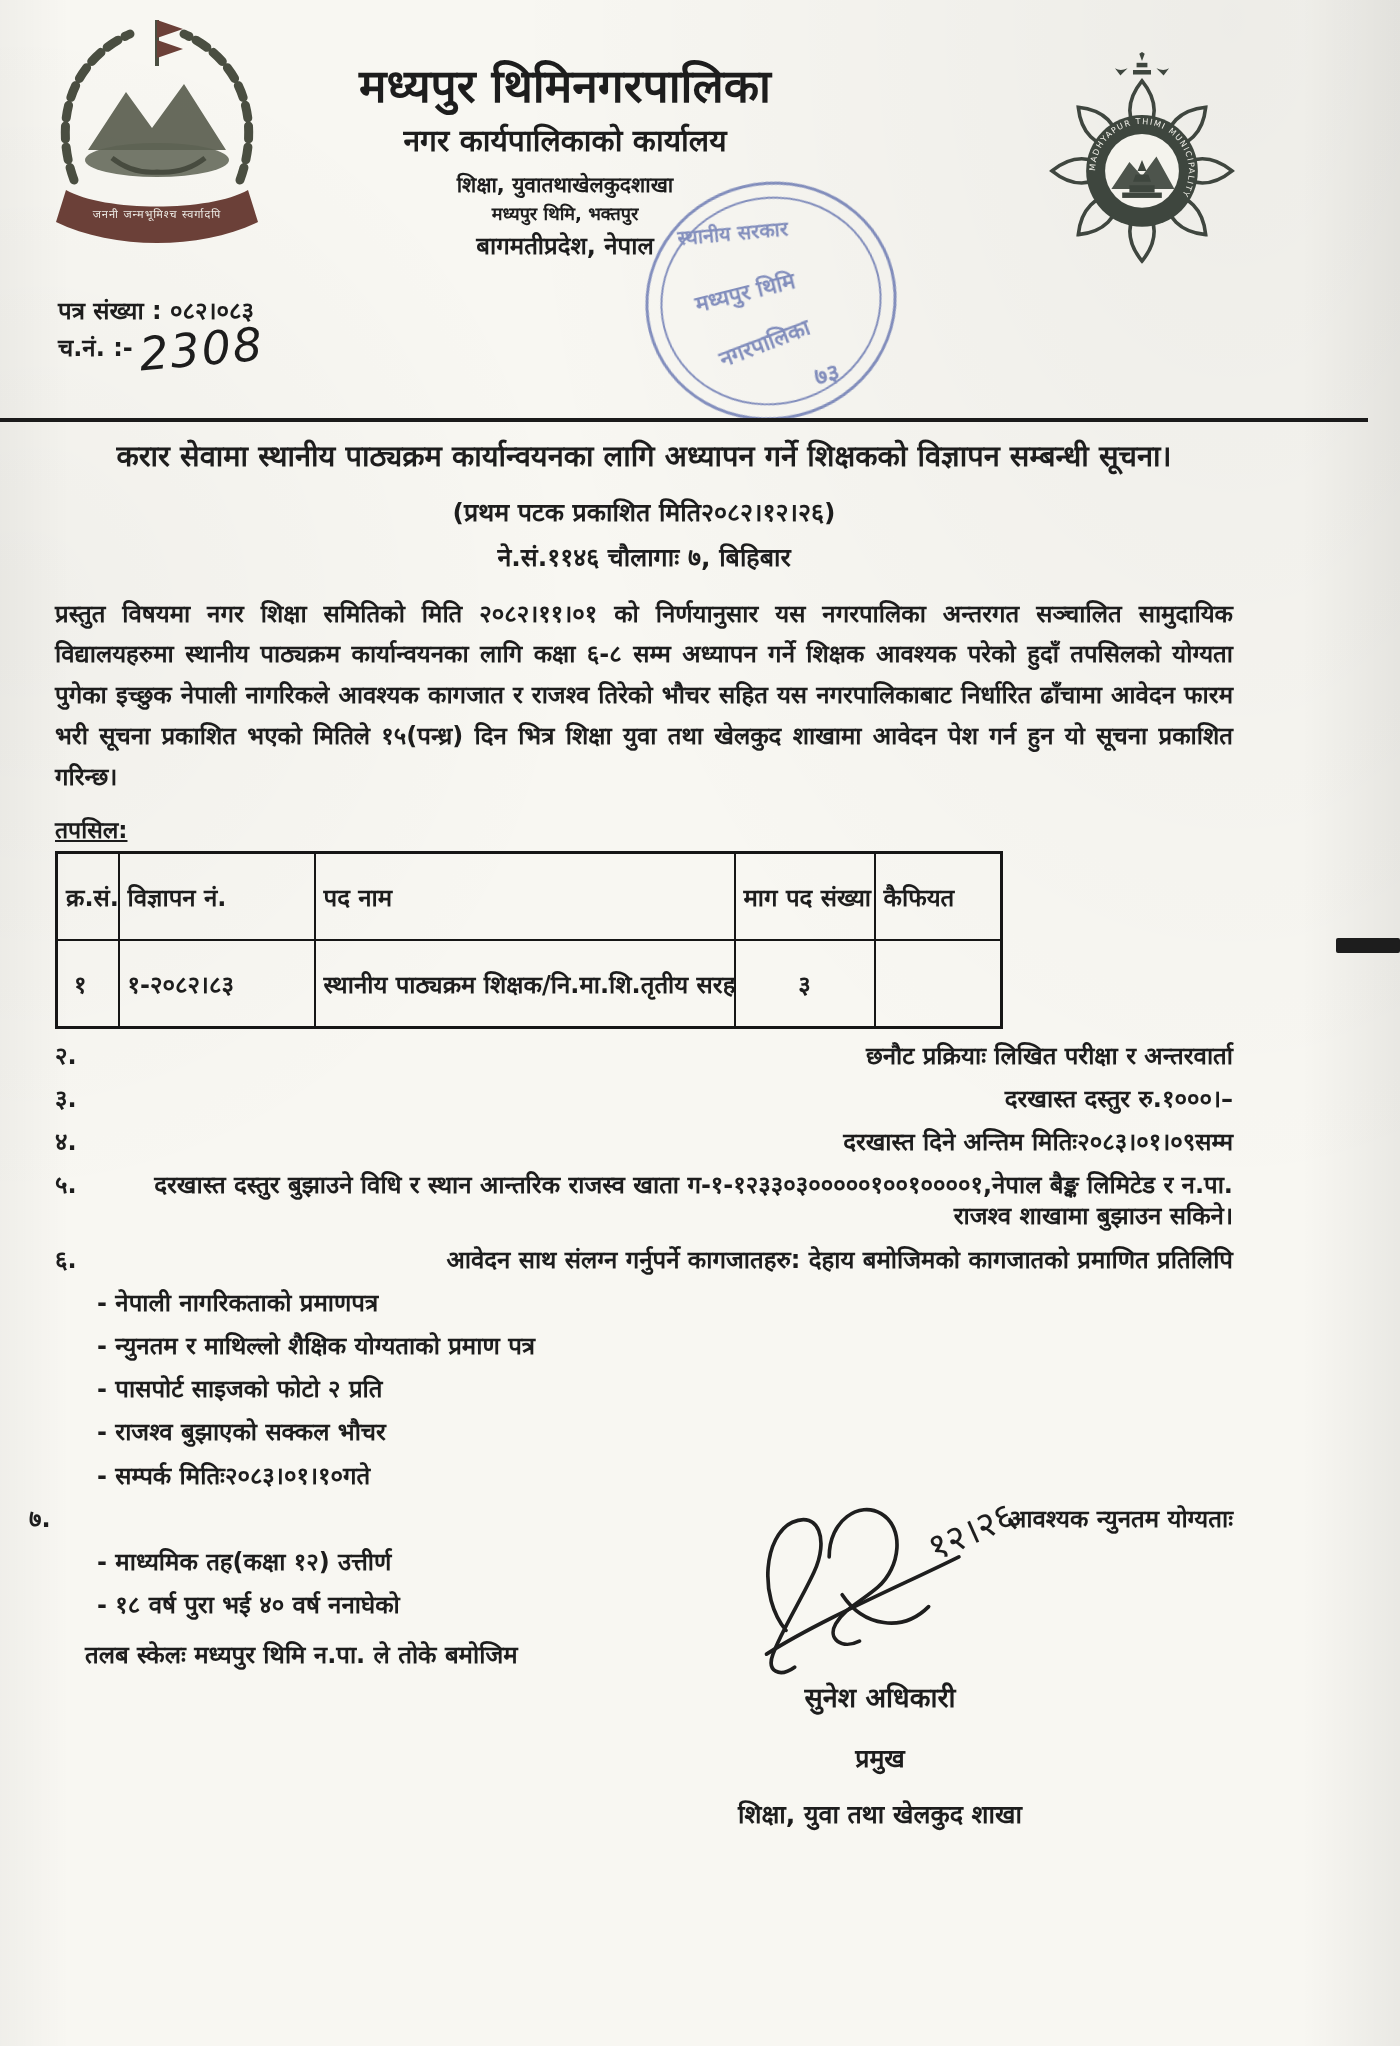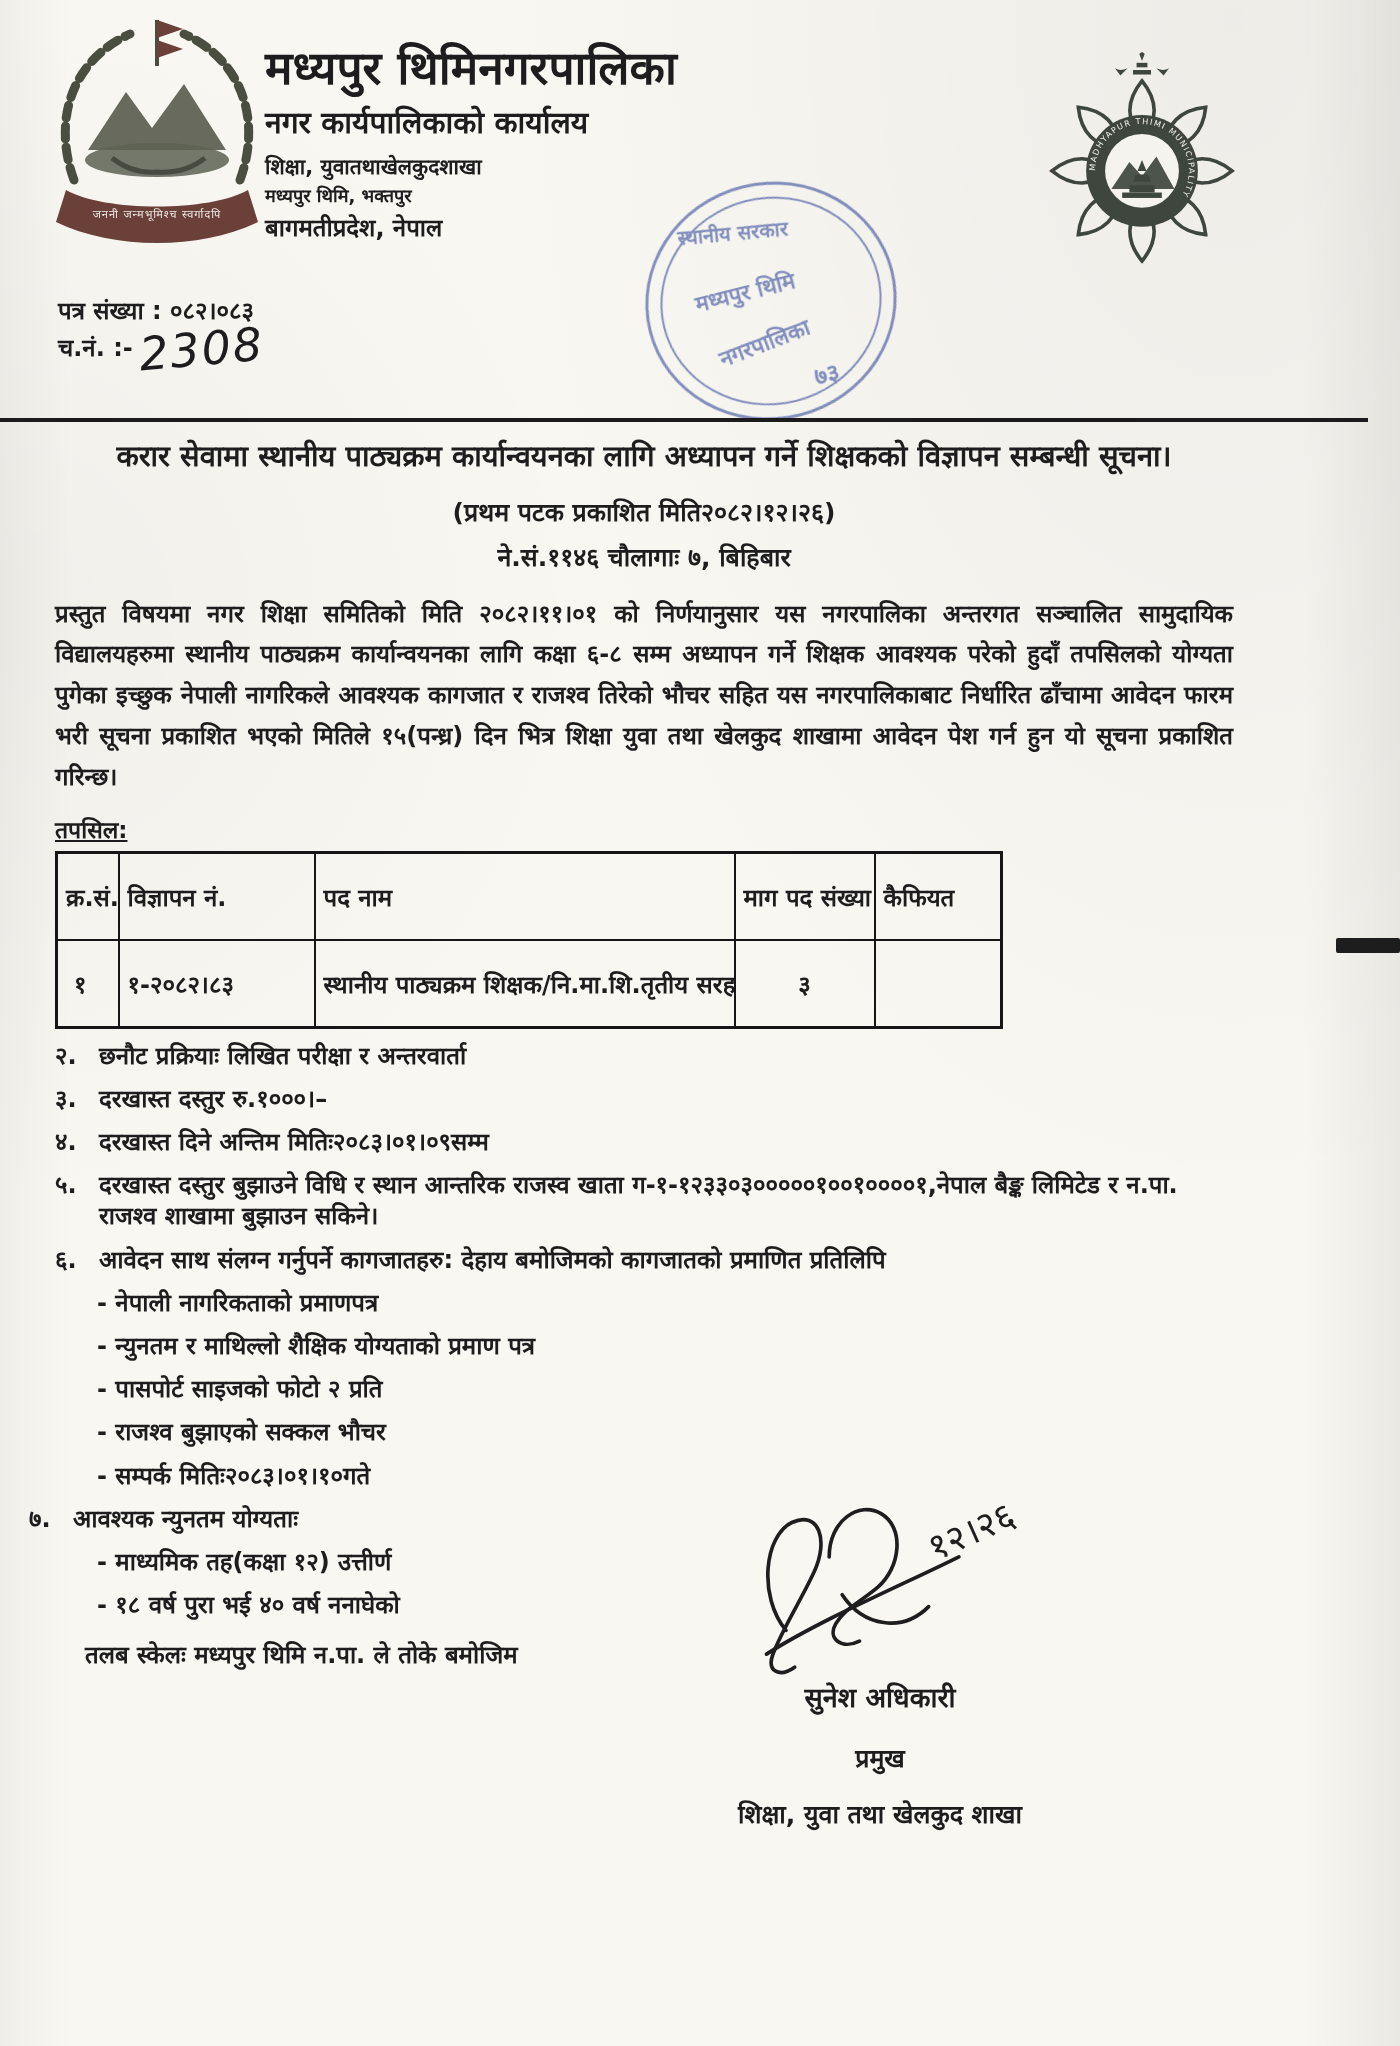--- a/index.html
+++ b/index.html
@@ -8,21 +8,21 @@
     background:
       radial-gradient(ellipse at 88% 1%, rgba(0,0,0,.045), transparent 42%),
       radial-gradient(ellipse at 0% 30%, rgba(0,0,0,.03), transparent 30%),
       linear-gradient(90deg, rgba(0,0,0,.035), transparent 5%, transparent 93%, rgba(0,0,0,.06)),
       #f8f7f2;
     font-family:"DejaVu Sans",sans-serif;color:#1d1d1d;overflow:hidden;
   }
   
   .logo-left{position:absolute;left:42px;top:8px;width:230px;height:258px;}
   .logo-right{position:absolute;left:1042px;top:52px;width:200px;height:218px;}
-  .head-center{position:absolute;left:265px;top:42px;width:600px;text-align:left;}
+  .head-center{position:absolute;left:265px;top:60px;width:600px;text-align:center;}
   .muni{font-size:46px;font-weight:700;line-height:1.15;}
   .office{font-size:30px;font-weight:700;margin-top:6px;}
   .section{font-size:21px;font-weight:700;margin-top:10px;}
   .addr{font-size:18px;font-weight:700;margin-top:3px;}
   .prov{font-size:24px;font-weight:700;margin-top:3px;}
   .meta{position:absolute;left:58px;top:293px;font-size:24px;font-weight:700;}
   .meta .row2{margin-top:4px;display:flex;align-items:flex-start;}
   .hand{font-size:46px;font-weight:400;transform:rotate(-5deg);display:inline-block;
         margin:-8px 0 0 6px;letter-spacing:2px;font-style:italic;}
   
@@ -45,21 +45,21 @@
   .body-par{font-size:24px;font-weight:600;line-height:1.7;text-align:justify;margin:21px 0 12px 0;}
   .tapsil{font-size:23px;font-weight:700;text-decoration:underline;margin-top:15px;}
   table{border-collapse:collapse;border:3px solid #161616;margin-top:6px;width:945px;table-layout:fixed;}
   th,td{border:2.5px solid #161616;font-size:24px;padding:26px 8px;text-align:left;overflow:hidden;white-space:nowrap;}
   th{font-weight:700;} td{font-weight:600;}
   td.center{text-align:center;}
   
   .items{margin-top:8px;}
   .item{display:flex;margin-top:12px;font-size:24px;font-weight:600;line-height:1.3;}
   .item .num{flex:0 0 44px;}
-  .item .txt{flex:1;}
+  .item .txt{flex:1;text-align:right;}
   .item.shift{margin-left:-26px;}
   .sub{margin:12px 0 0 42px;font-size:24px;font-weight:600;line-height:1.3;}
   .salary{margin:16px 0 0 30px;font-size:24px;font-weight:600;}
   
   .sigblock{position:absolute;left:640px;top:1492px;width:480px;text-align:center;}
   .signame{font-size:27px;font-weight:700;}
   .sigtitle{font-size:25px;font-weight:700;margin-top:25px;}
   .sigdept{font-size:25px;font-weight:700;margin-top:22px;}
   .speck{position:absolute;right:0;top:938px;width:64px;height:15px;background:#1d1d1d;border-radius:2px;}
   svg{display:block;}

